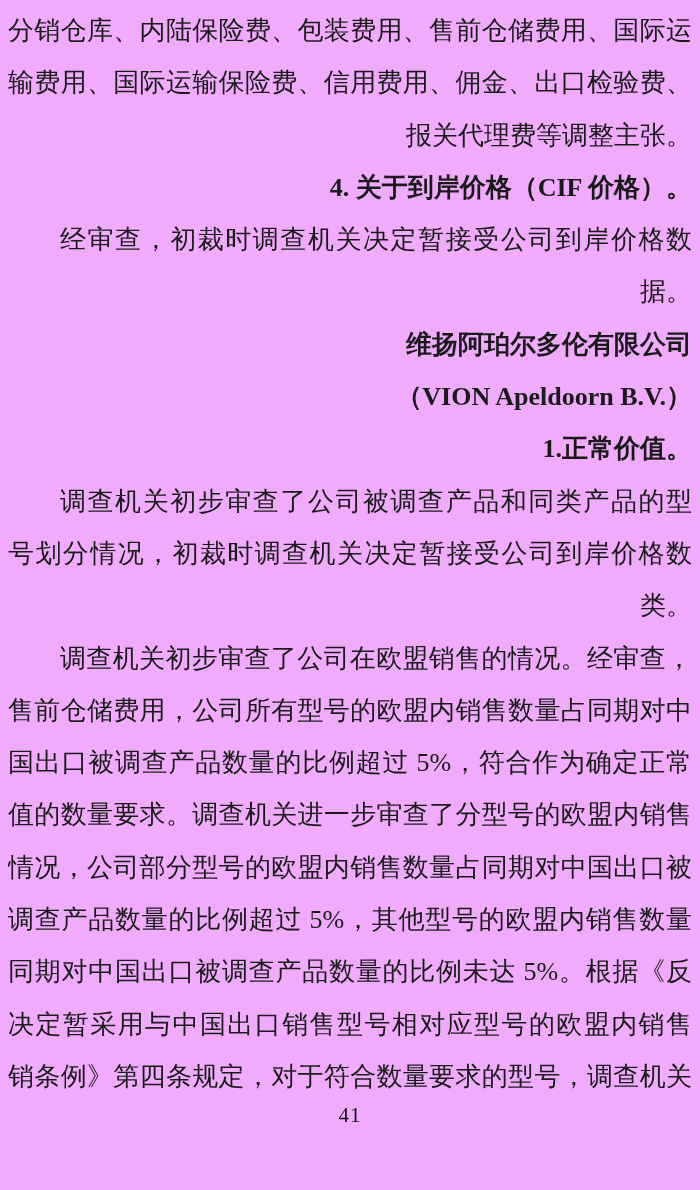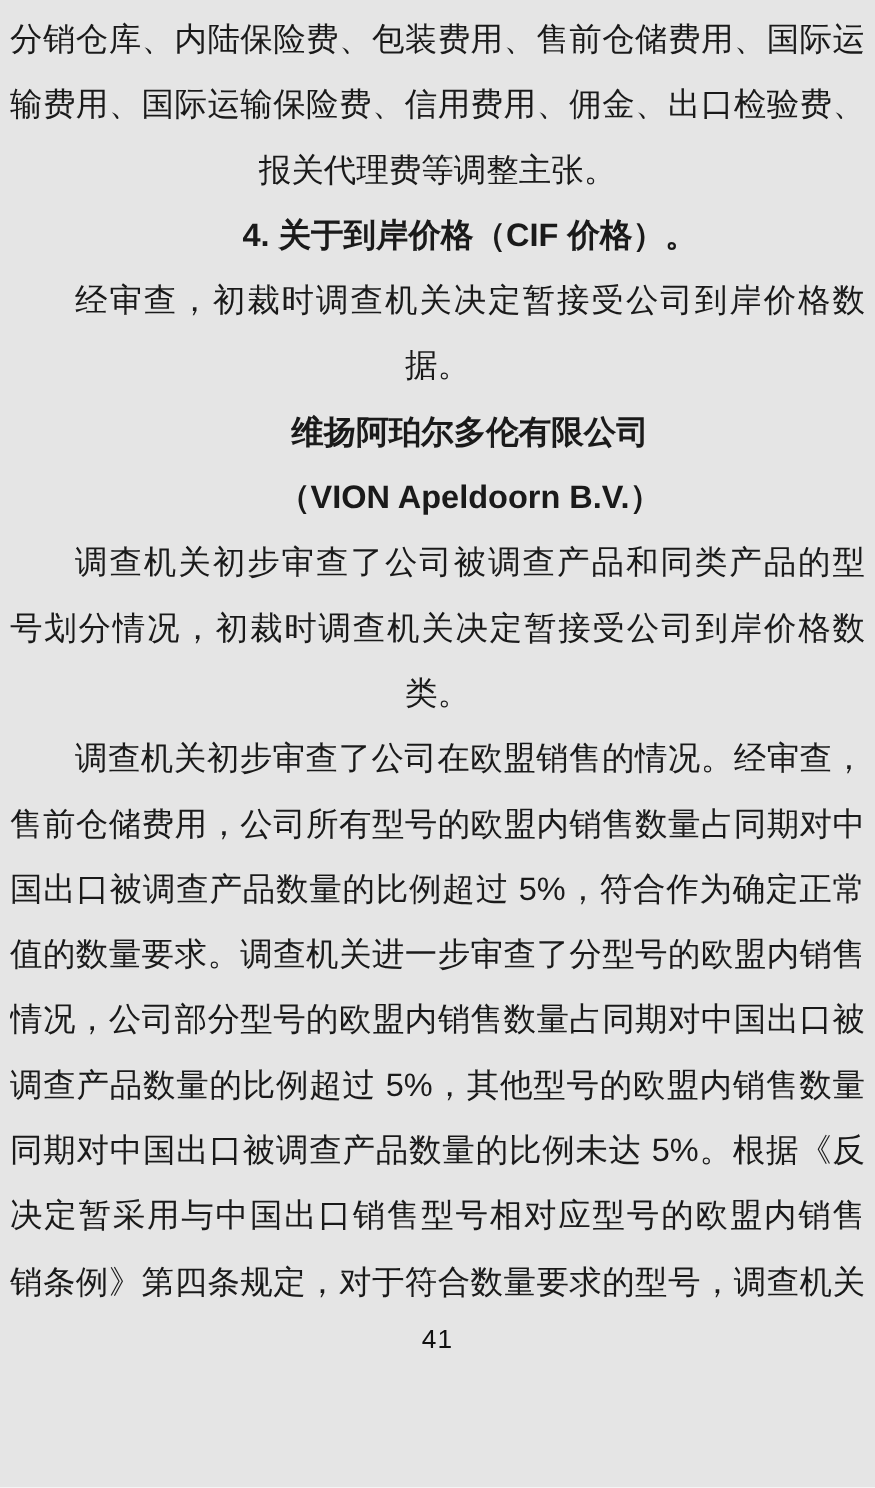--- a/index.html
+++ b/index.html
@@ -4,65 +4,66 @@
 <style>
   html, body {
     margin: 0;
     padding: 0;
     background: #ffffff;
   }
   .page {
     position: relative;
     width: 700px;
     height: 1190px;
-    background: #e5e5e5;
+    background: #f0abfc;
     box-sizing: border-box;
     padding: 5px 8px 0 8px;
     color: #1a1a1a;
-    font-family: Liberation Sans, sans-serif;
+    font-family: Liberation Serif, serif;
     overflow: hidden;
   }
   .line {
     height: 52.3px;
     line-height: 52.3px;
     font-size: 26px;
-    text-align: center;
+    text-align: right;
     overflow: hidden;
     white-space: nowrap;
   }
   .line.j {
     white-space: normal;
     text-align: justify;
     text-align-last: justify;
     text-justify: inter-character;
   }
   .ind { text-indent: 2em; }
   .h { font-weight: bold; }
   .footer {
     height: 33px;
     display: flex;
-    align-items: flex-end;
+    align-items: flex-start;
     justify-content: center;
     font-size: 21px;
     letter-spacing: 1px;
     color: #111111;
   }
 </style>
 </head>
 <body>
 
 <div class="page">
   <div class="line j">分销仓库、内陆保险费、包装费用、售前仓储费用、国际运</div>
   <div class="line j">输费用、国际运输保险费、信用费用、佣金、出口检验费、</div>
   <div class="line">报关代理费等调整主张。</div>
   <div class="line h ind">4. 关于到岸价格（CIF 价格）。</div>
   <div class="line ind j">经审查，初裁时调查机关决定暂接受公司到岸价格数</div>
   <div class="line">据。</div>
   <div class="line h ind">维扬阿珀尔多伦有限公司</div>
   <div class="line h ind">（VION Apeldoorn B.V.）</div>
+  <div class="line h ind">1.正常价值。</div>
   <div class="line ind j">调查机关初步审查了公司被调查产品和同类产品的型</div>
   <div class="line j">号划分情况，初裁时调查机关决定暂接受公司到岸价格数</div>
   <div class="line">类。</div>
   <div class="line ind j">调查机关初步审查了公司在欧盟销售的情况。经审查，</div>
   <div class="line j">售前仓储费用，公司所有型号的欧盟内销售数量占同期对中</div>
   <div class="line j">国出口被调查产品数量的比例超过 5%，符合作为确定正常价</div>
   <div class="line j">值的数量要求。调查机关进一步审查了分型号的欧盟内销售</div>
   <div class="line j">情况，公司部分型号的欧盟内销售数量占同期对中国出口被</div>
   <div class="line j">调查产品数量的比例超过 5%，其他型号的欧盟内销售数量占</div>
   <div class="line j">同期对中国出口被调查产品数量的比例未达 5%。根据《反倾</div>

